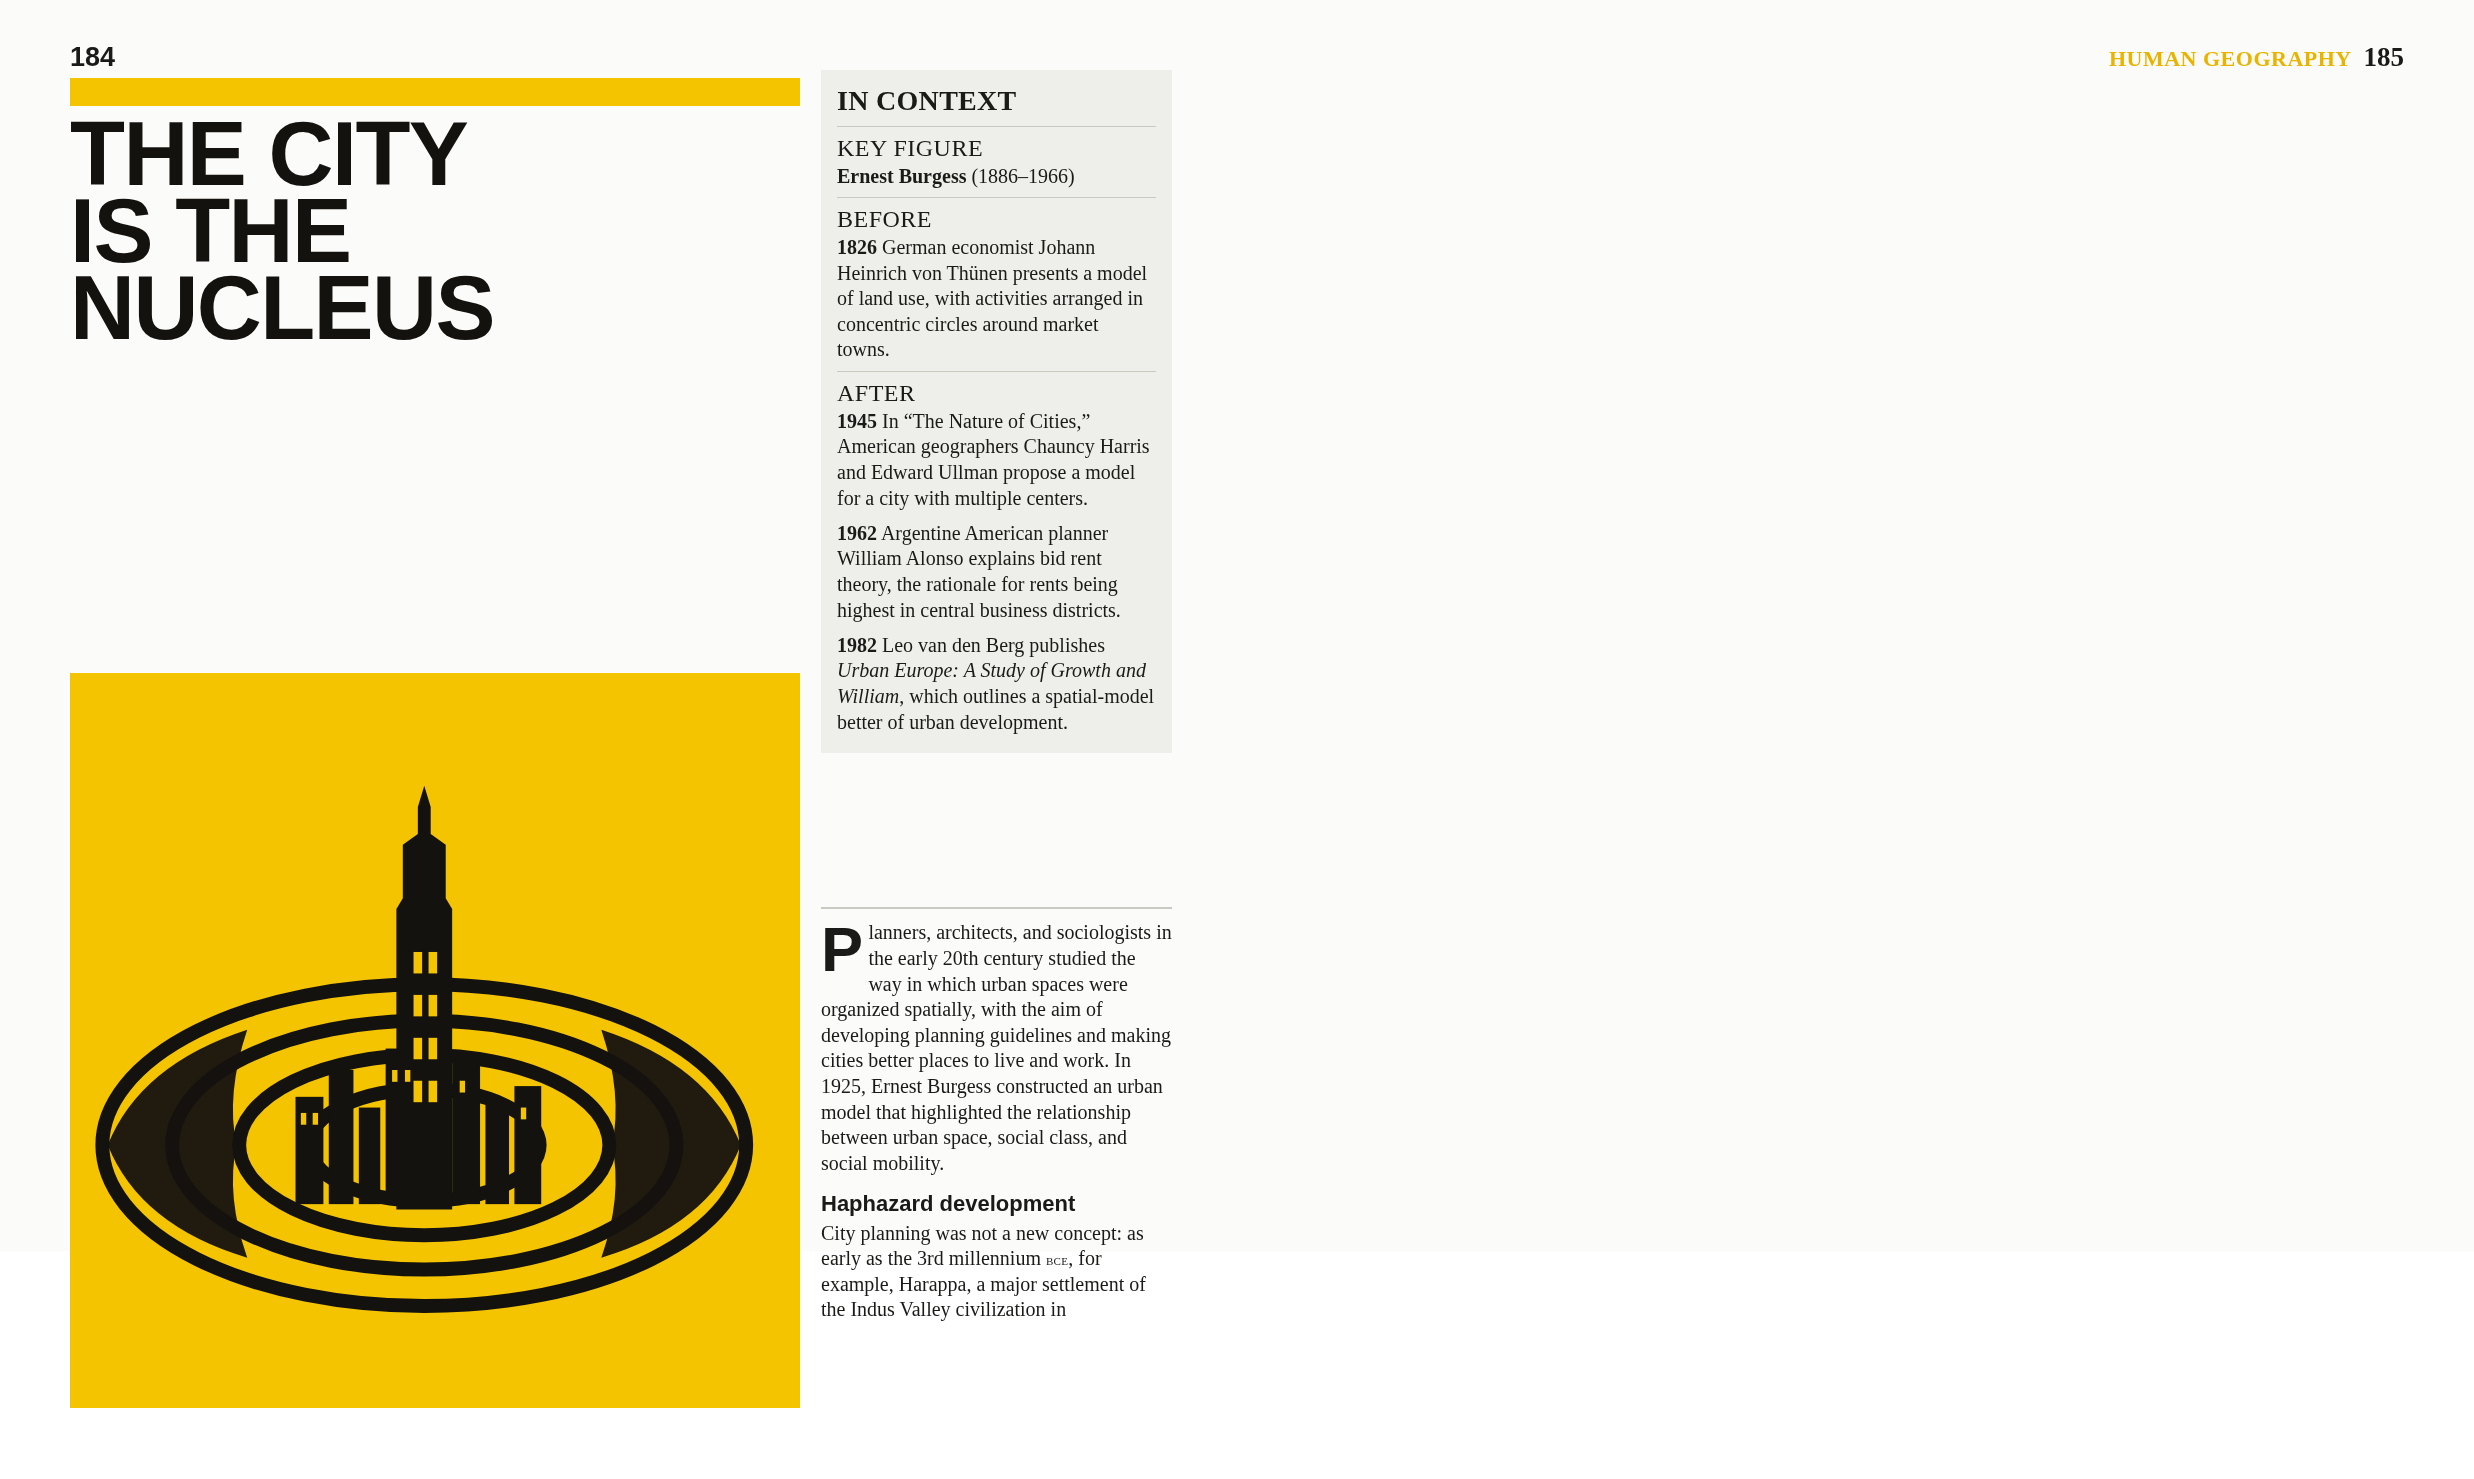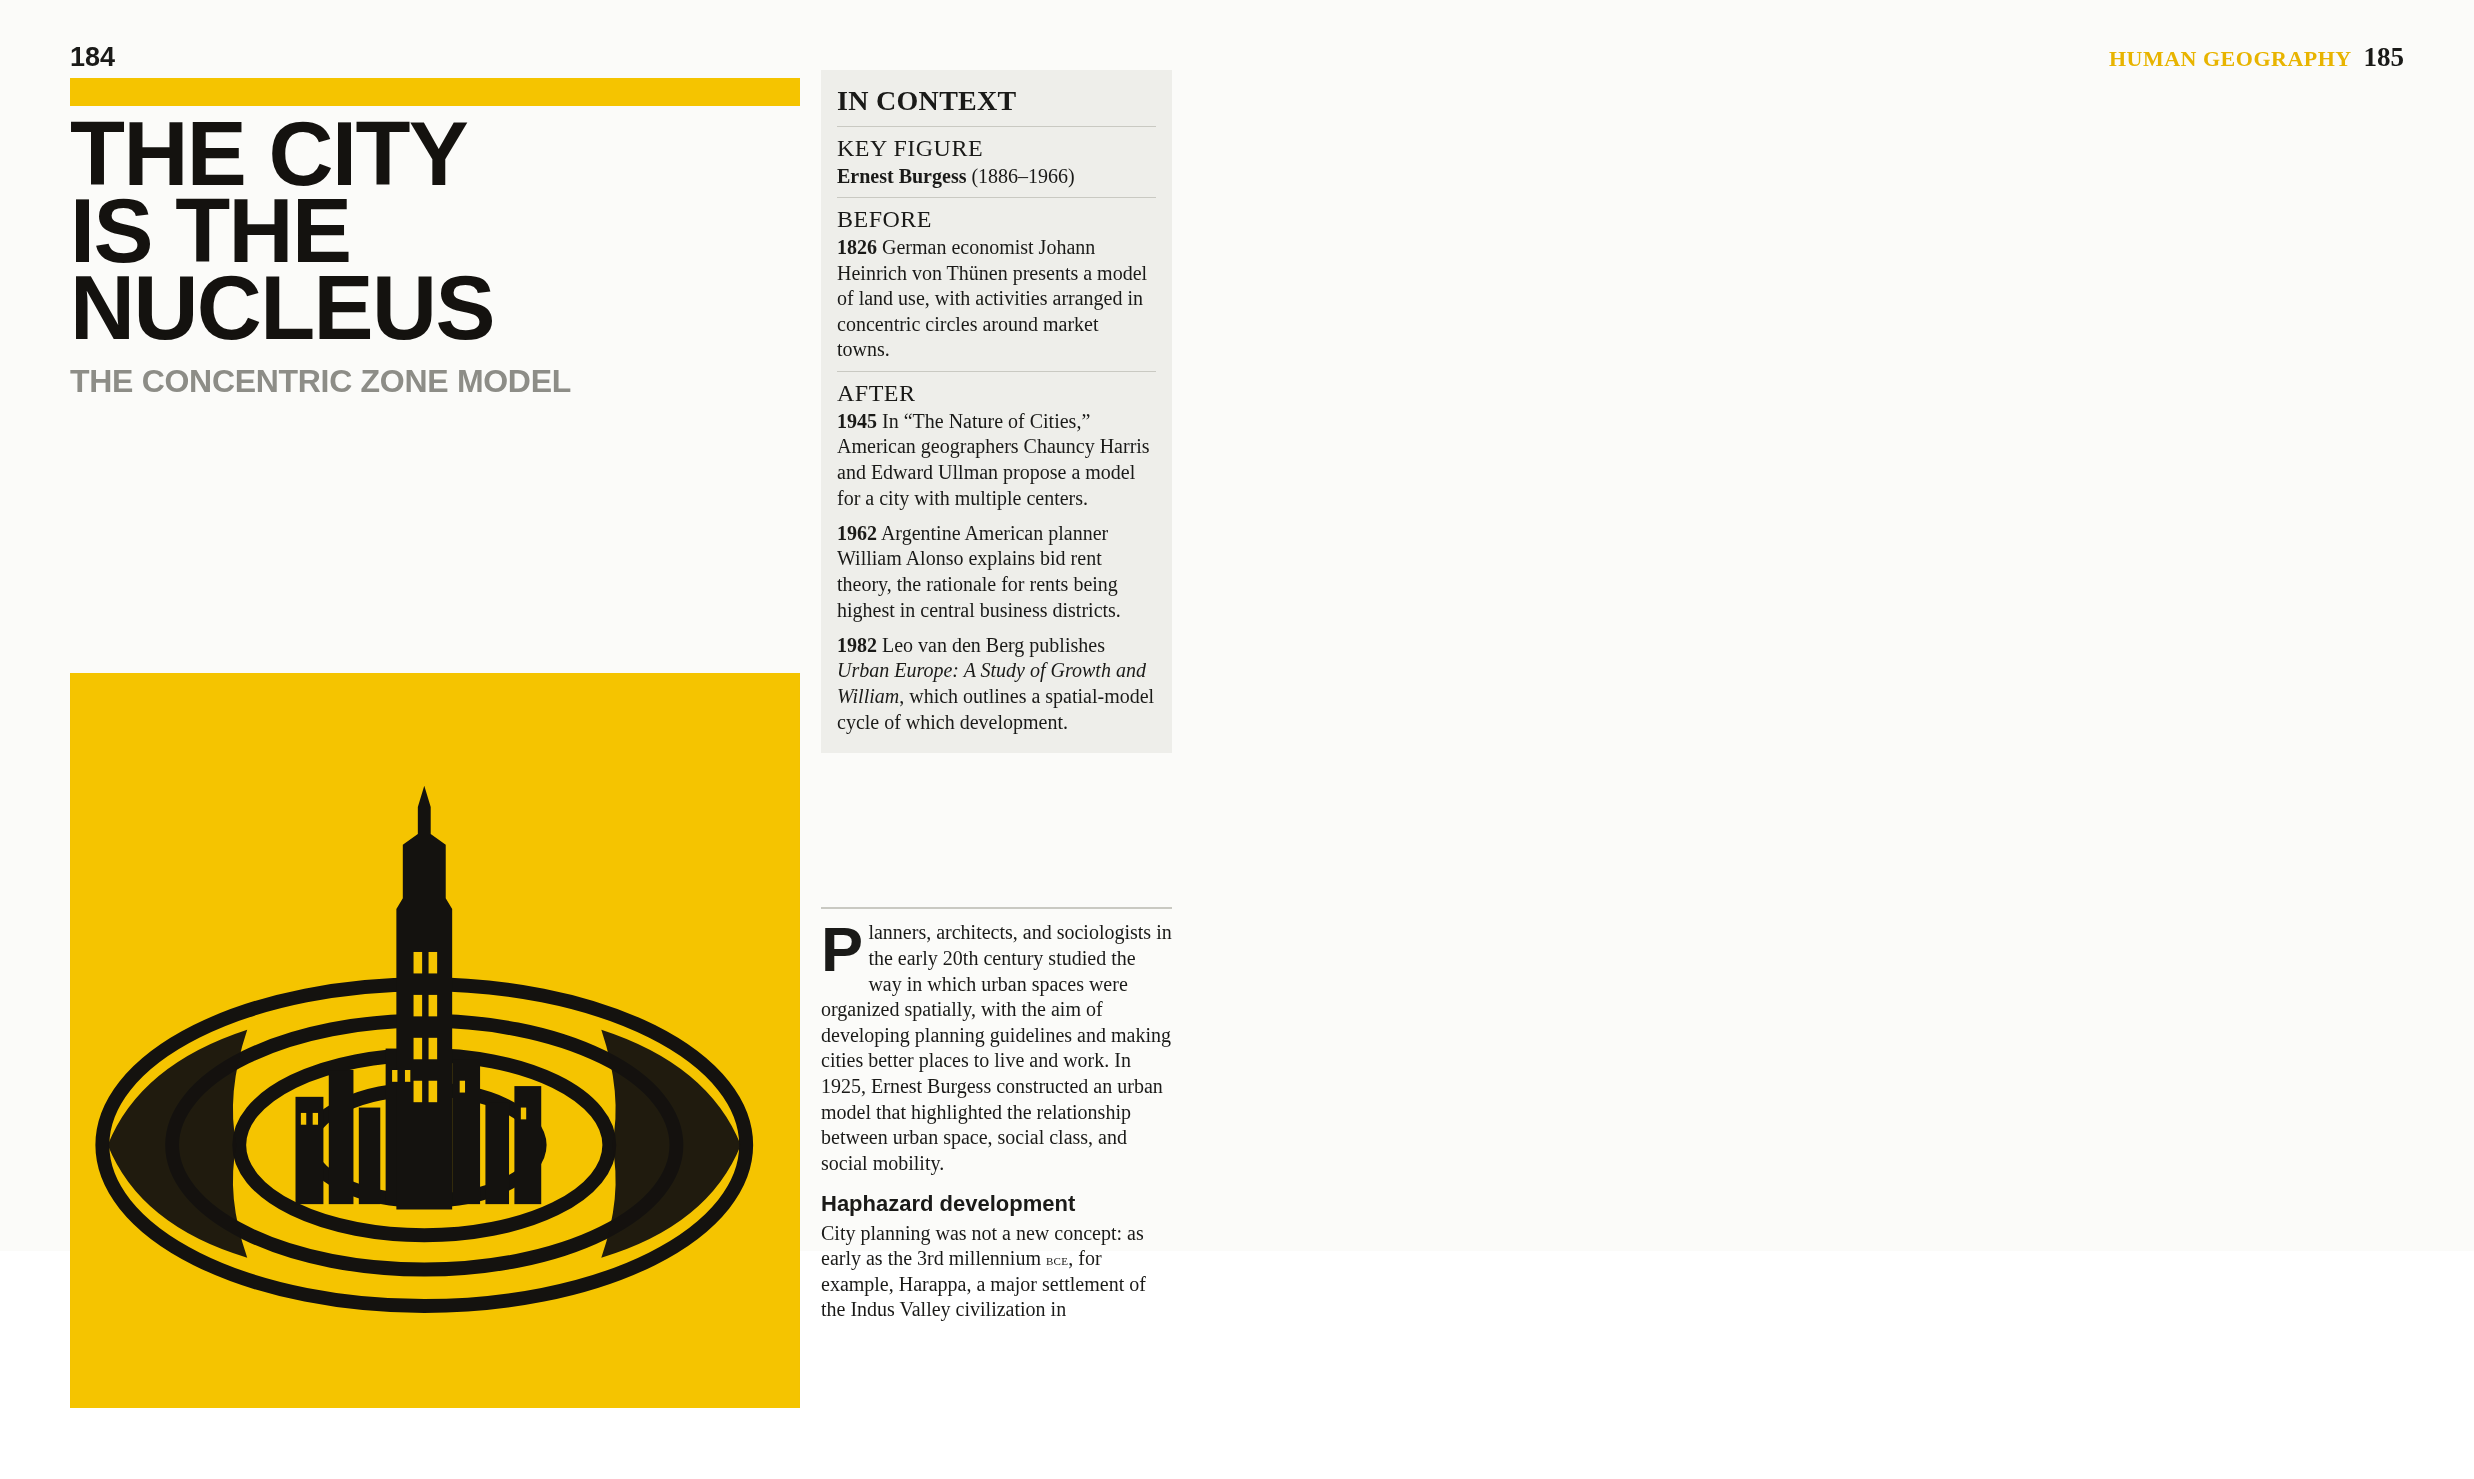--- a/index.html
+++ b/index.html
@@ -133,21 +133,20 @@
 
       <div class="folio-left">184</div>
 
       <div class="title-block">
         <div class="yellow-bar"></div>
         <div class="big-title">
           <div>THE CITY</div>
           <div>IS THE</div>
           <div>NUCLEUS</div>
         </div>
-        <div class="subtitle">THE CONCENTRIC ZONE MODEL</div>
       </div>
 
       <div class="illo">
         <svg width="730" height="735" viewBox="0 0 1360 1370">
           <rect x="0" y="0" width="1360" height="1370" fill="#f5c400"></rect>
           <g fill="none" stroke="#14120f" stroke-width="26">
             <ellipse cx="660" cy="880" rx="600" ry="300"></ellipse>
             <ellipse cx="660" cy="880" rx="470" ry="232"></ellipse>
             <ellipse cx="660" cy="880" rx="345" ry="168"></ellipse>
             <ellipse cx="660" cy="880" rx="215" ry="104"></ellipse>
@@ -204,21 +203,21 @@
         </div>
         <div class="ic-rule"></div>
         <div class="ic-label">AFTER</div>
         <div class="ic-text" style="margin-bottom:9.7px;">
           <b>1945</b><span> In “The Nature of Cities,” American geographers Chauncy Harris and Edward Ullman propose a model for a city with multiple centers.</span>
         </div>
         <div class="ic-text" style="margin-bottom:9.7px;">
           <b>1962</b><span> Argentine American planner William Alonso explains bid rent theory, the rationale for rents being highest in central business districts.</span>
         </div>
         <div class="ic-text">
-          <b>1982</b><span> Leo van den Berg publishes </span><i>Urban Europe: A Study of Growth and William</i><span>, which outlines a spatial-model cycle of which development.</span>
+          <b>1982</b><span> Leo van den Berg publishes </span><i>Urban Europe: A Study of Growth and William</i><span>, which outlines a spatial-model better of urban development.</span>
         </div>
       </div>
 
       <div class="left-body">
         <div class="ic-rule" style="margin:0 0 11.8px 0;"></div>
         <div class="dropcap-para">
           <span class="dropcap">P</span>
           <span>lanners, architects, and sociologists in the early 20th century studied the way in which urban spaces were organized spatially, with the aim of developing planning guidelines and making cities better places to live and work. In 1925, Ernest Burgess constructed an urban model that highlighted the relationship between urban space, social class, and social mobility.</span>
         </div>
         <div class="sub-head">Haphazard development</div>

